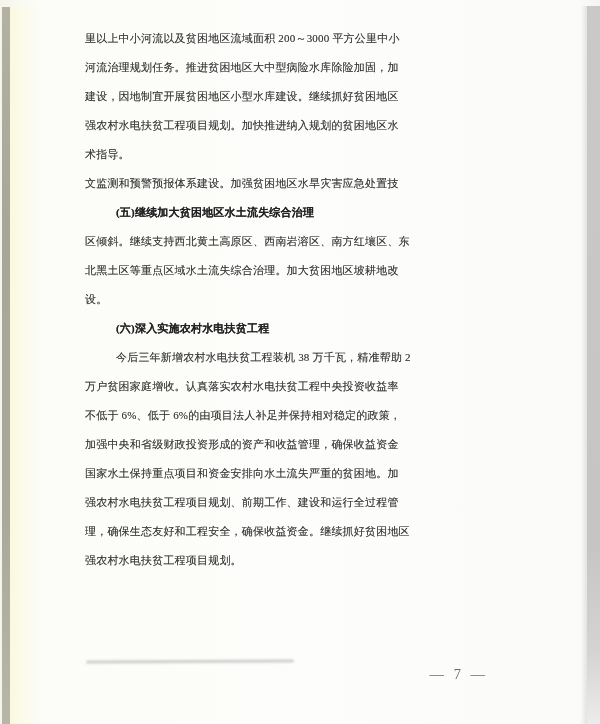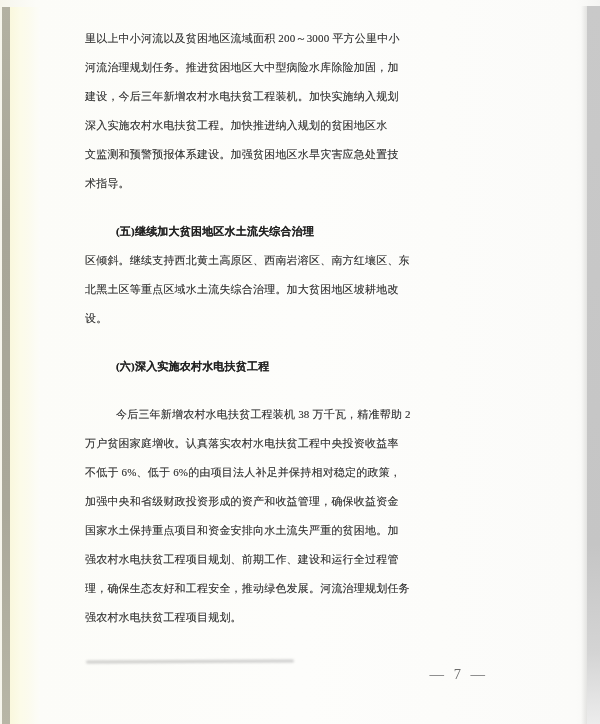--- a/index.html
+++ b/index.html
@@ -59,21 +59,20 @@
   .line {
     height: 29px;
     line-height: 29px;
     font-size: 11px;
     letter-spacing: 0.2px;
     white-space: nowrap;
     text-shadow: 0 0 0.4px rgba(58,58,58,0.55);
   }
   .line.indent {
     padding-left: 31px;
-    margin-top: 19px;
   }
   .line.heading {
     font-weight: bold;
     color: #222222;
     text-shadow: 0 0 0.6px rgba(20,20,20,0.7);
   }
   
   .page-number {
     position: absolute;
     top: 666px;
@@ -100,34 +99,34 @@
 
 <div class="page-surface"></div>
 <div class="edge-strip-left"></div>
 <div class="edge-glow-left"></div>
 <div class="edge-fade-right"></div>
 <div class="edge-strip-right"></div>
 
 <div class="text-block">
   <div class="line">里以上中小河流以及贫困地区流域面积 200～3000 平方公里中小</div>
   <div class="line">河流治理规划任务。推进贫困地区大中型病险水库除险加固，加</div>
-  <div class="line">建设，今后三年新增农村水电扶贫工程装机。加快实施纳入规划</div>
-  <div class="line">深入实施农村水电扶贫工程。加快推进纳入规划的贫困地区水</div>
+  <div class="line">建设，因地制宜开展贫困地区小型水库建设。继续抓好贫困地区</div>
+  <div class="line">强农村水电扶贫工程项目规划。加快推进纳入规划的贫困地区水</div>
+  <div class="line">术指导。</div>
   <div class="line">文监测和预警预报体系建设。加强贫困地区水旱灾害应急处置技</div>
-  <div class="line">术指导。</div>
   <div class="line heading indent">(五)继续加大贫困地区水土流失综合治理</div>
   <div class="line">区倾斜。继续支持西北黄土高原区、西南岩溶区、南方红壤区、东</div>
   <div class="line">北黑土区等重点区域水土流失综合治理。加大贫困地区坡耕地改</div>
   <div class="line">设。</div>
   <div class="line heading indent">(六)深入实施农村水电扶贫工程</div>
   <div class="line indent">今后三年新增农村水电扶贫工程装机 38 万千瓦，精准帮助 2</div>
   <div class="line">万户贫困家庭增收。认真落实农村水电扶贫工程中央投资收益率</div>
   <div class="line">不低于 6%、低于 6%的由项目法人补足并保持相对稳定的政策，</div>
   <div class="line">加强中央和省级财政投资形成的资产和收益管理，确保收益资金</div>
   <div class="line">国家水土保持重点项目和资金安排向水土流失严重的贫困地。加</div>
   <div class="line">强农村水电扶贫工程项目规划、前期工作、建设和运行全过程管</div>
-  <div class="line">理，确保生态友好和工程安全，推动绿色发展。河流治理规划任务</div>
+  <div class="line">理，确保生态友好和工程安全，确保收益资金。继续抓好贫困地区</div>
   <div class="line">强农村水电扶贫工程项目规划。</div>
 </div>
 
 <div class="scan-smudge"></div>
 
 <div class="page-number">— 7 —</div>
 
 </body></html>

